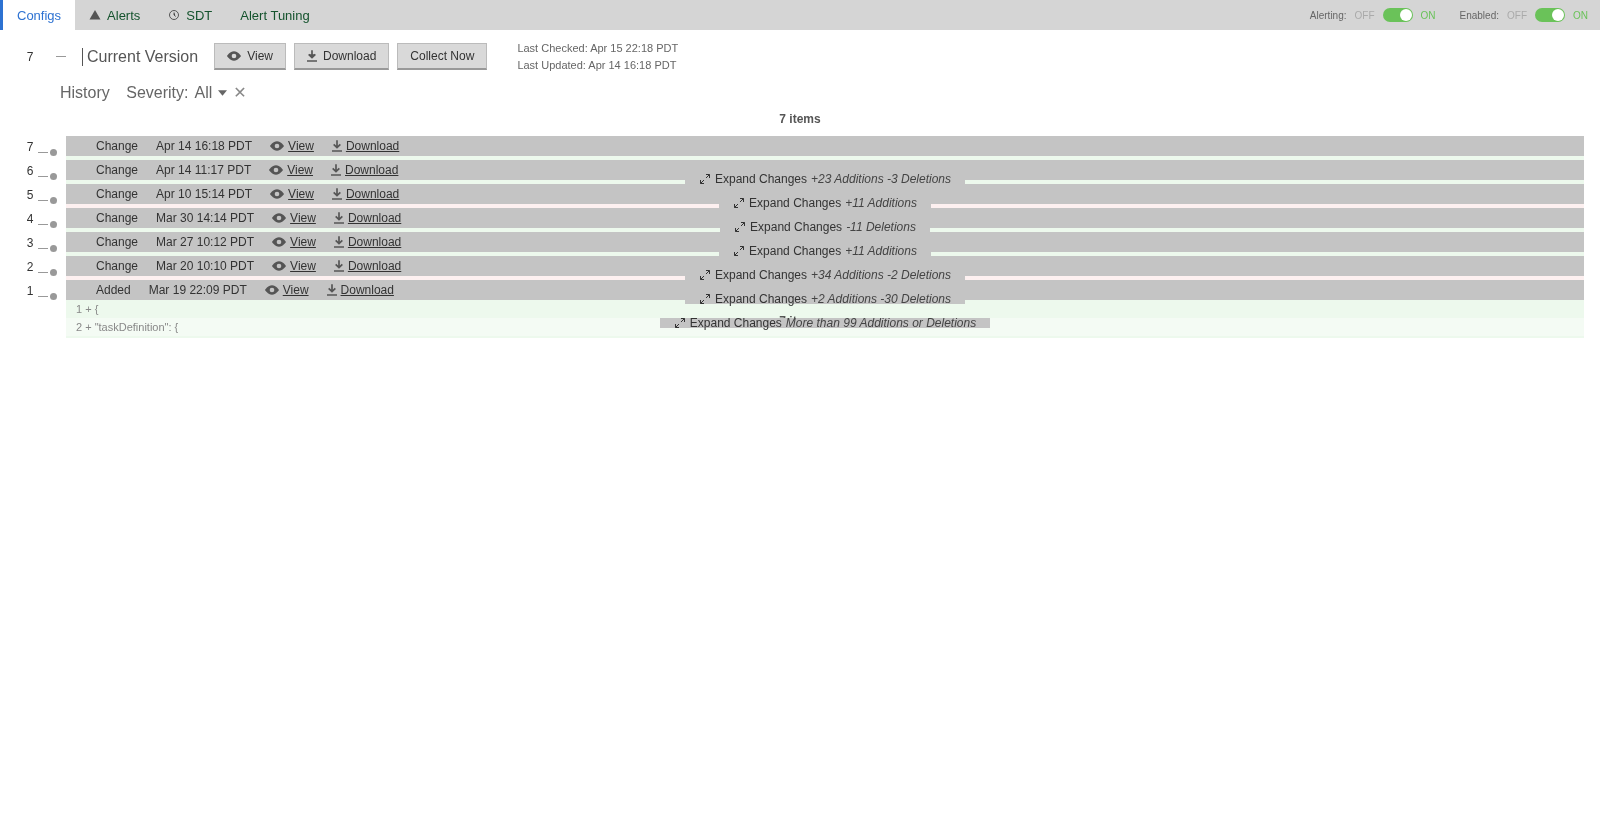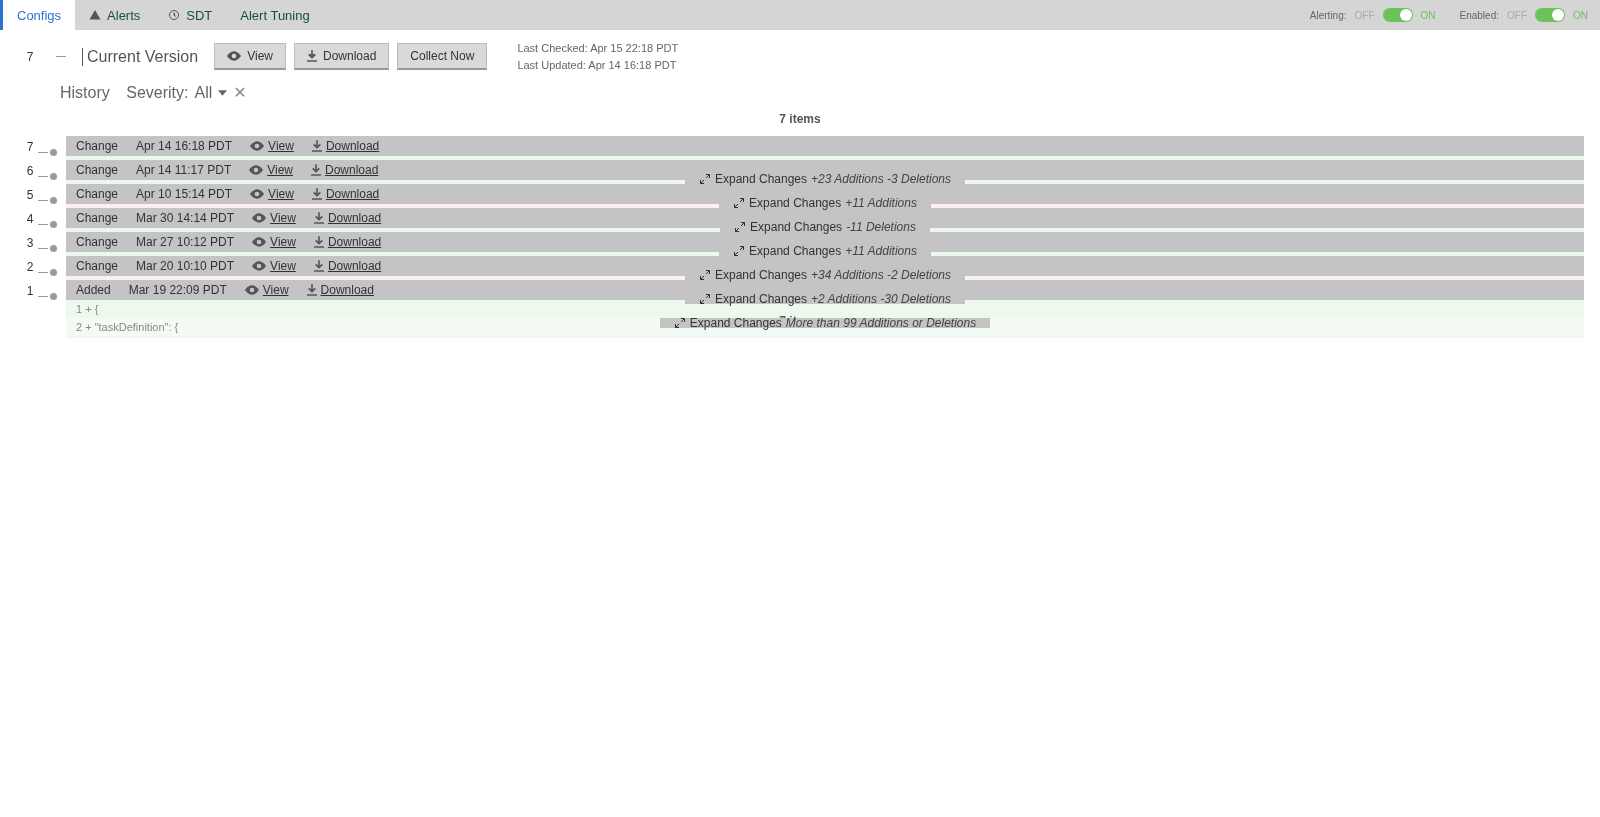--- a/index.html
+++ b/index.html
@@ -30,21 +30,21 @@
 
 .history-entry { display: flex; padding: 0 16px 0 20px; }
 .history-left { width: 46px; display: flex; }
 .history-left .ver-col { width: 20px; text-align:center; padding-top:4px;}
 .history-left .node-col { width:26px; display:flex; justify-content:center; padding-top:9px;}
 .node-dot { width:7px; height:7px; background:#999; border-radius:50%; position:relative;}
 .node-dot::before { content:''; position:absolute; width:10px; border-top:1px solid #999; left:-12px; top:3px;}
 .history-body { flex: 1; }
 
 .entry-header { background: #c4c4c4; display: flex; align-items: center; padding: 3px 10px; gap: 18px; font-size: 12px; }
-.entry-header .kind { color: #333; }
+.entry-header .kind { color: #333; margin-left: 20px; }
 .entry-header .ts { color: #333; }
 .entry-header .link { text-decoration: underline; color: #333; cursor: pointer; display:flex; align-items:center; gap:4px;}
 
 .diff-lines { }
 .diff-line { padding: 3px 10px; font-size: 11px; color: #888; }
 .diff-add { background: #edf9ed; }
 .diff-add-alt { background: #f4fbf4; }
 .diff-del { background: #fdf0f0; }
 .diff-del-alt { background: #fdf6f6; }
 

